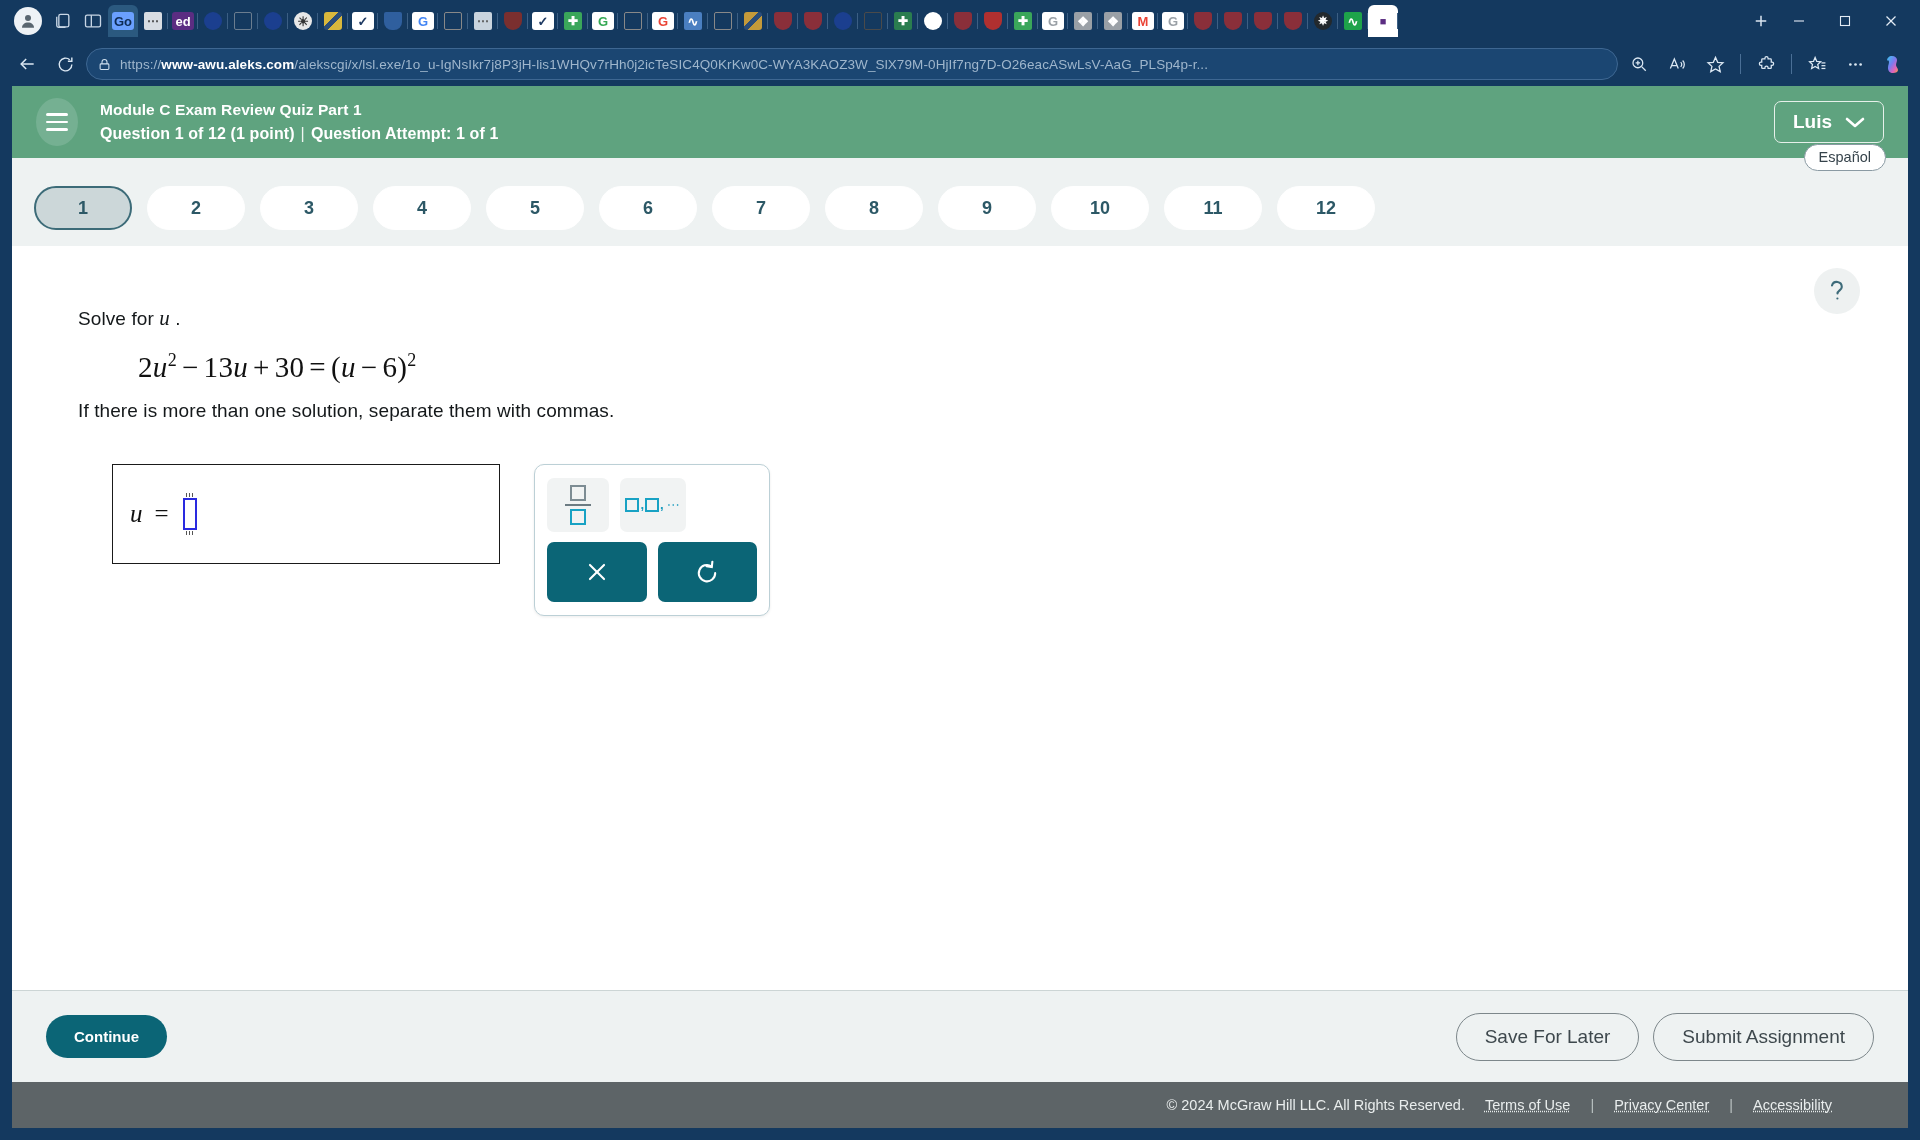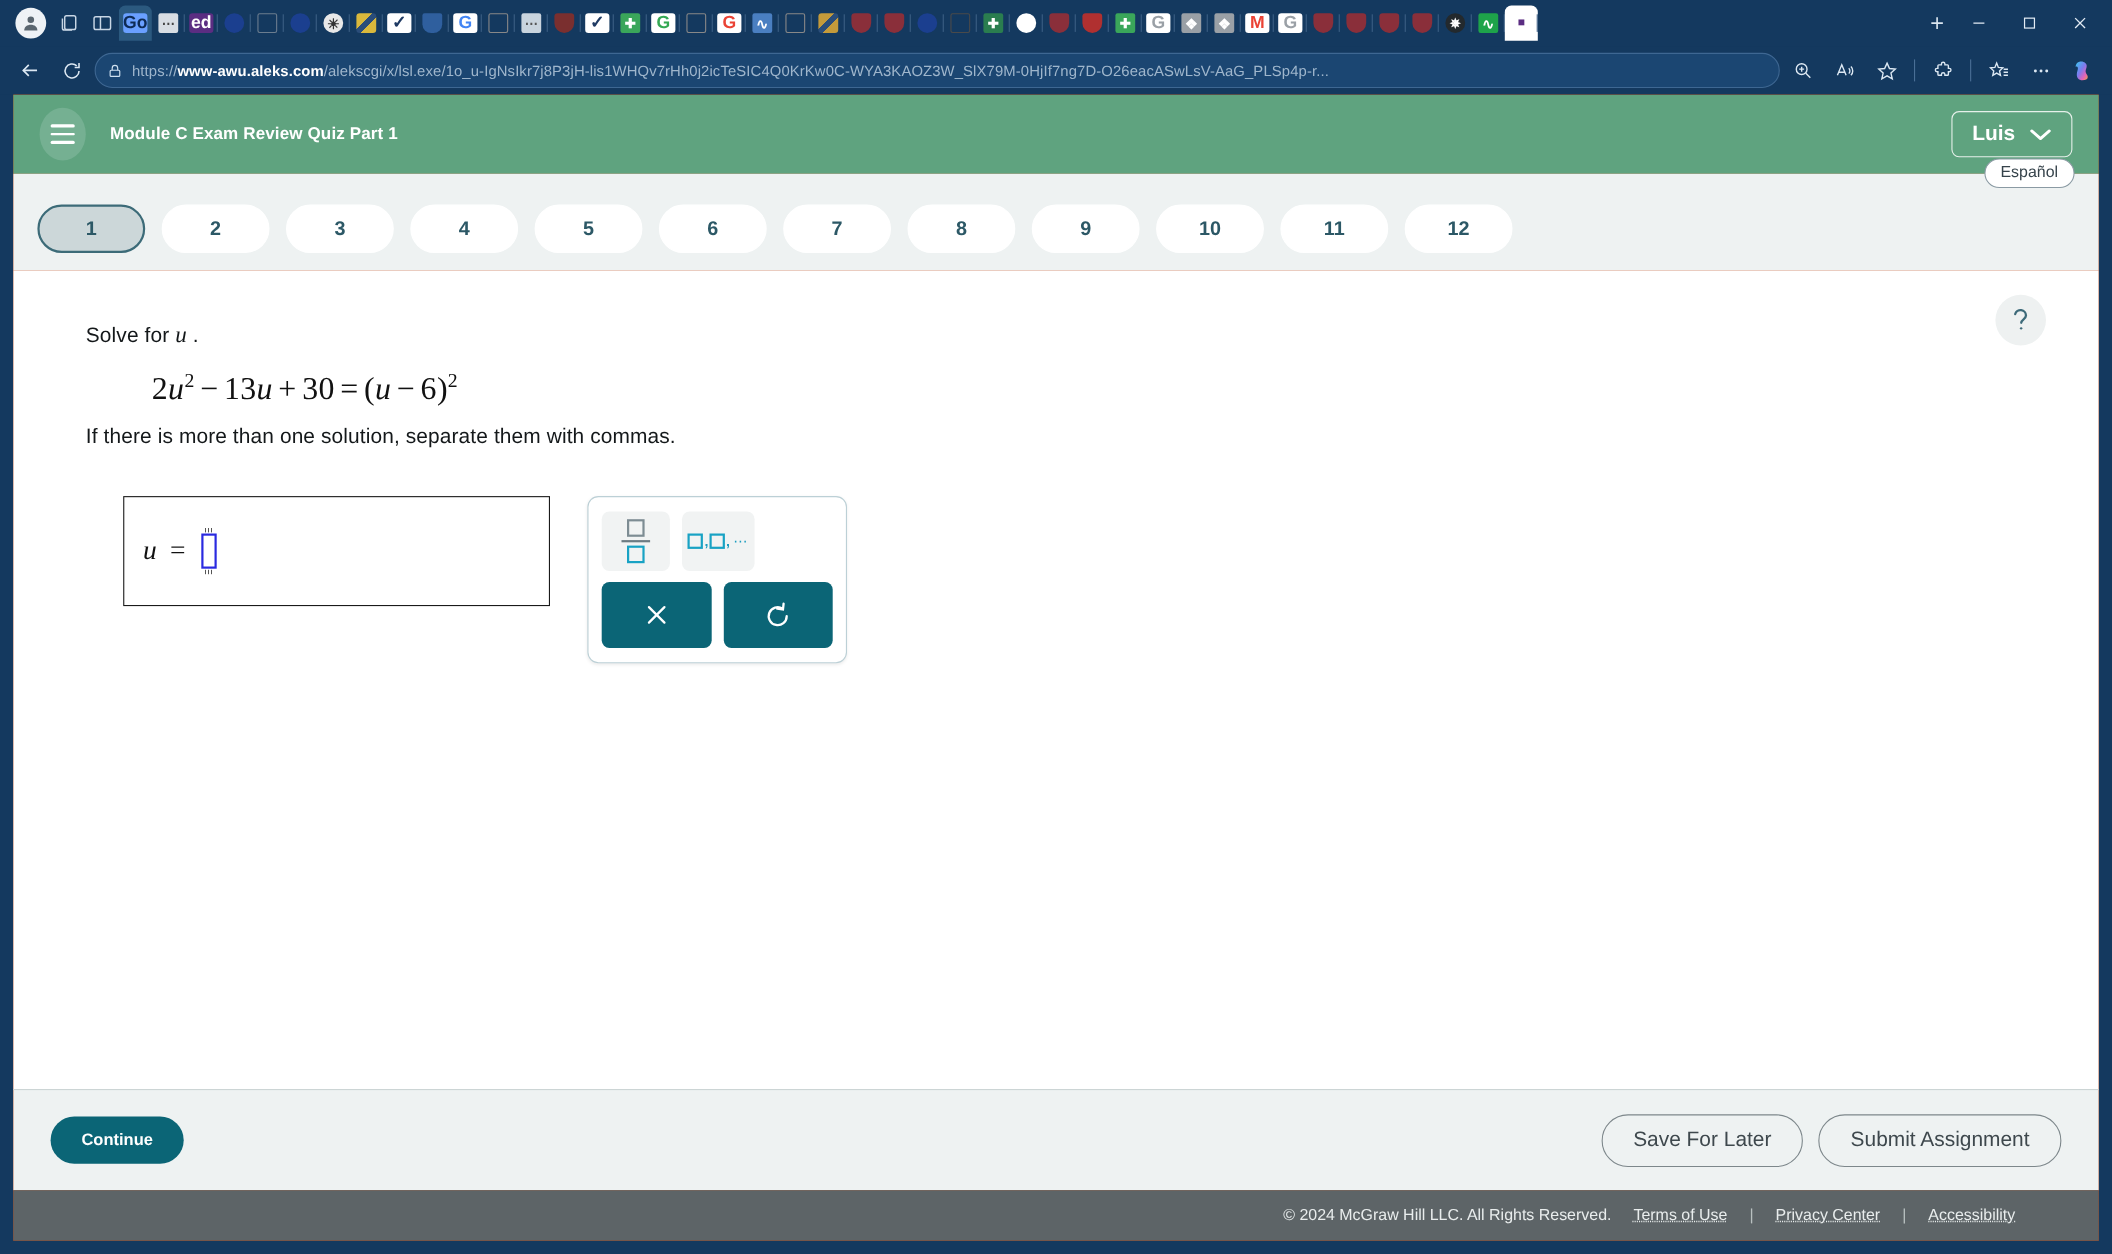--- a/index.html
+++ b/index.html
@@ -36,21 +36,21 @@
   }
   .tab:not(.active)::after {
     content: ""; position: absolute; right: 0; top: 8px; bottom: 8px;
     width: 1px; background: #3c5f84;
   }
   .tab.active { background: #2b597f; }
   .tab.selected-white { background: #ffffff; }
   .fav {
     width: 18px; height: 18px; border-radius: 3px; flex: 0 0 auto;
     display: flex; align-items: center; justify-content: center;
-    font-size: 16px; font-weight: bold; color: #fff; line-height: 1;
+    font-size: 13px; font-weight: bold; color: #fff; line-height: 1;
     overflow: hidden;
   }
   .newtab { width: 30px; height: 30px; display:flex;align-items:center;justify-content:center;color:#dbe6f0; flex:0 0 auto;}
   .wincontrols { display: flex; align-items: center; flex: 0 0 auto; }
   .wc { width: 46px; height: 42px; display: flex; align-items: center; justify-content: center; color: #e3ecf5; }
 
   .toolbar {
     height: 44px; display: flex; align-items: center; gap: 4px;
     padding: 0 10px; background: #14395f;
   }
@@ -117,21 +117,21 @@
   .pill {
     flex: 1 1 0; max-width: 98px; height: 44px; margin-right: 15px;
     border-radius: 22px; background: #fff;
     display: flex; align-items: center; justify-content: center;
     font-size: 18px; font-weight: 700; color: #2c5866;
     border: 1px solid #ffffff;
   }
   .pill.active { background: #ccd7d9; border: 2px solid #3c6b78; }
 
   
-  .qbody { flex: 1 1 auto; background: #fff; padding: 46px 0 0 0; position: relative; overflow: hidden; }
+  .qbody { flex: 1 1 auto; background: #fff; padding: 60px 0 0 0; position: relative; overflow: hidden; }
   .help-btn {
     position: absolute; right: 48px; top: 22px;
     width: 46px; height: 46px; border-radius: 50%;
     background: #eef1f1; display: flex; align-items: center; justify-content: center;
     color: #3e6b7a; font-size: 24px; font-weight: 400;
   }
   .prompt { font-size: 19px; color: #14181a; padding-left: 66px; letter-spacing: .1px;}
   .mvar { font-family: "Liberation Serif", serif; font-style: italic; font-size: 21px; }
 
   .equation {
@@ -480,20 +480,23 @@
   <div class="page">
 
     <div class="alx-header">
       <div class="hamburger">
         <span></span>
           <span></span>
           <span></span>
       </div>
       <div class="htitles">
         <div class="htitle">Module C Exam Review Quiz Part 1</div>
+        <div class="hsub">
+          <span>Question 1 of 12 (1 point)</span><span class="divider">|</span><span>Question Attempt: 1 of 1</span>
+        </div>
       </div>
       <div class="user-btn">
         <span>Luis</span>
         <span style="display:flex">
           <svg width="20" height="13" viewBox="0 0 20 13" fill="none" stroke="#fff" stroke-width="2.6" stroke-linecap="round" stroke-linejoin="round">
               <polyline points="2,3 10,10 18,3"></polyline>
             </svg>
         </span>
       </div>
     </div>

